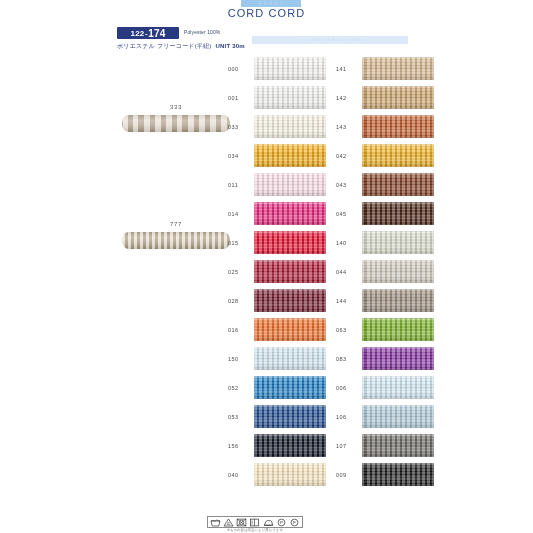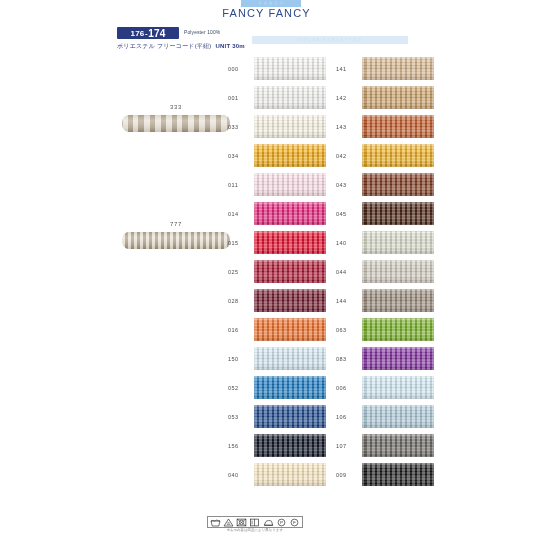--- a/index.html
+++ b/index.html
@@ -161,24 +161,24 @@
   }
 </style>
 </head>
 <body>
 
 <div class="page">
 
   <div class="top-bar">
     <span>ＦＡＮＣＹ</span>
   </div>
-  <div class="fancy-title">FANCY FANCY</div>
+  <div class="fancy-title">CORD CORD</div>
 
   <div class="code-chip">
-    <span class="c1">176</span>
+    <span class="c1">122</span>
     <span class="dash">-</span>
     <span class="c2">174</span>
   </div>
   <div class="material">Polyester 100%</div>
   <div class="jp-line">
     <span>ポリエステル フリーコード(平紐)</span><span class="unit">UNIT  30m</span>
   </div>
 
   <div class="big-sample bs333" style="left:122px;top:104px;width:108px;height:30px;">
     <div class="bs-code">333</div>

